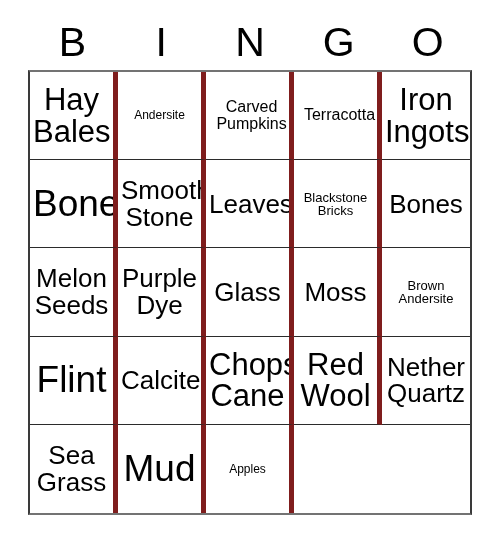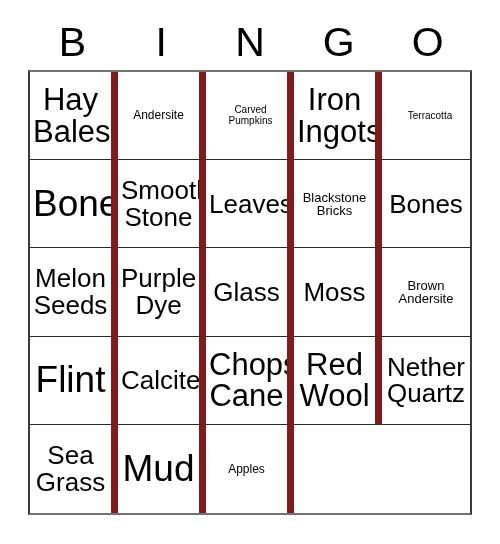--- a/index.html
+++ b/index.html
@@ -59,21 +59,21 @@
     border-top: 2px solid #737373;
     border-left: 2px solid #3a3a3a;
     border-right: 2px solid #3a3a3a;
     border-bottom: 2px solid #737373;
     background: #ffffff;
   }
 
   .bingo-cell {
     position: relative;
     box-sizing: border-box;
-    border-right: 7px solid #7f1d1d;
+    border-right: 5px solid #7f1d1d;
     border-bottom: 1px solid #2b2b2b;
     display: flex;
     align-items: center;
     justify-content: center;
     text-align: center;
     padding: 2px 3px;
     background: #ffffff;
     overflow: hidden;
   }
   .bingo-grid .bingo-cell:nth-child(5n) {
@@ -91,21 +91,21 @@
     color: #000000;
     white-space: pre-line;
     word-break: normal;
   }
 
   
   .fs-xl   { font-size: 37px; }
   .fs-lg   { font-size: 31px; }
   .fs-md   { font-size: 26px; }
   .fs-sm   { font-size: 12px; }
-  .fs-xs   { font-size: 10px; margin-left: 8px; }
+  .fs-xs   { font-size: 16px; margin-left: 8px; }
   .fs-xxs  { font-size: 13px; }
 </style>
 </head>
 <body>
 
 <div class="card">
 
   <div class="bingo-header">
     <div class="header-letter">B</div>
     <div class="header-letter">I</div>
@@ -120,27 +120,27 @@
 Bales</span>
       </div>
       <div class="bingo-cell">
         <span class="cell-text fs-sm">Andersite</span>
       </div>
       <div class="bingo-cell">
         <span class="cell-text fs-xs">Carved
 Pumpkins</span>
       </div>
       <div class="bingo-cell">
+        <span class="cell-text fs-xs">Terracotta</span>
+      </div>
+      <div class="bingo-cell">
         <span class="cell-text fs-lg">Iron
 Ingots</span>
       </div>
       <div class="bingo-cell">
-        <span class="cell-text fs-xs">Terracotta</span>
-      </div>
-      <div class="bingo-cell">
         <span class="cell-text fs-xl">Bones</span>
       </div>
       <div class="bingo-cell">
         <span class="cell-text fs-md">Smooth
 Stone</span>
       </div>
       <div class="bingo-cell">
         <span class="cell-text fs-md">Leaves</span>
       </div>
       <div class="bingo-cell">

